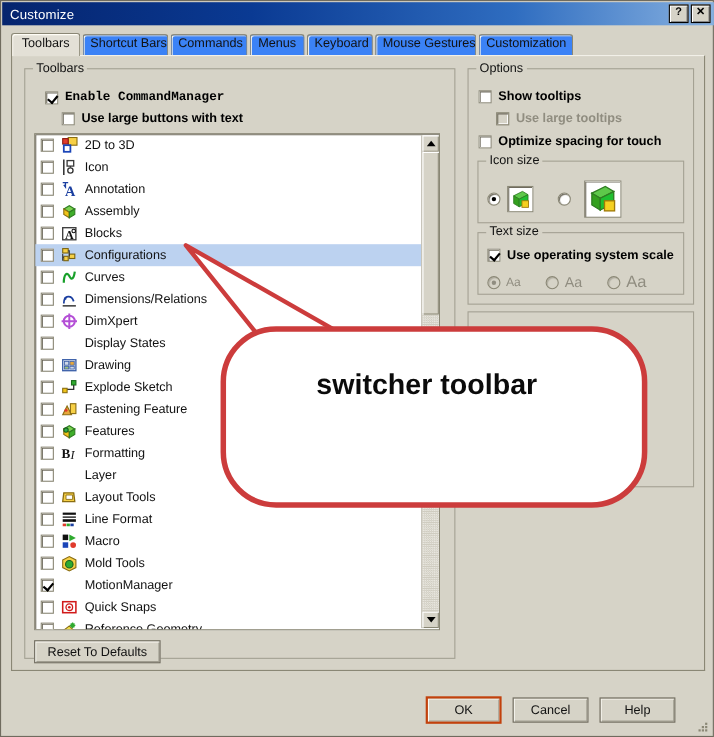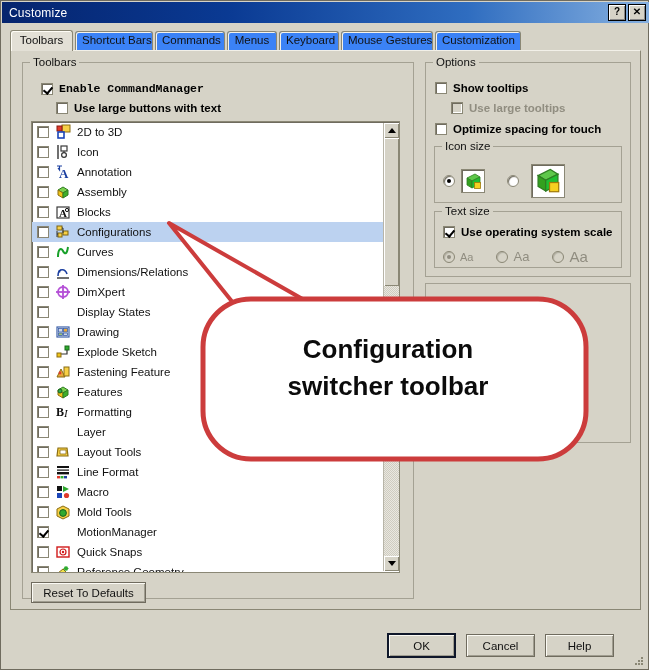--- a/index.html
+++ b/index.html
@@ -138,21 +138,21 @@
     background:repeating-conic-gradient(#e9e7e0 0% 25%, #cfccc0 0% 50%) 0 0/2px 2px;
   }
   
   .btn{
     background:#d6d3c7;border:1px solid #6f6b5e;box-sizing:border-box;
     box-shadow:inset 1px 1px 0 #fbfaf4, inset -1px -1px 0 #a09d90;
     font-size:11.5px;text-align:left;color:#111;
     display:flex;align-items:center;justify-content:center;
     position:absolute;
   }
-  .btn.default{border:2px solid #0f172a;}
+  .btn.default{border:2px solid #c2410c;}
   
   .prevbox{
     background:#fff;border:1px solid #8a8775;
     box-shadow:inset 1px 1px 0 #6f6b5e;
     display:flex;align-items:center;justify-content:center;
     box-sizing:border-box;
   }
   
   .callout-svg{position:absolute;left:0;top:0;pointer-events:none;}
   .callout-text{
@@ -543,17 +543,16 @@
 
   <svg class="callout-svg" width="649" height="670">
     <g>
       <path d="M168,222 L305,300 L233,303 Z" fill="#ffffff" stroke="#cc3c3c" stroke-width="4" stroke-linejoin="round"></path>
     </g>
     <g>
       <rect x="202" y="298" width="383" height="160" rx="48" ry="48" fill="#ffffff" stroke="#cc3c3c" stroke-width="5"></rect>
     </g>
   </svg>
   <div class="callout-text">
-    <div>Configuration</div>
     <div>switcher toolbar</div>
   </div>
 
 </div>
 
 </body></html>

